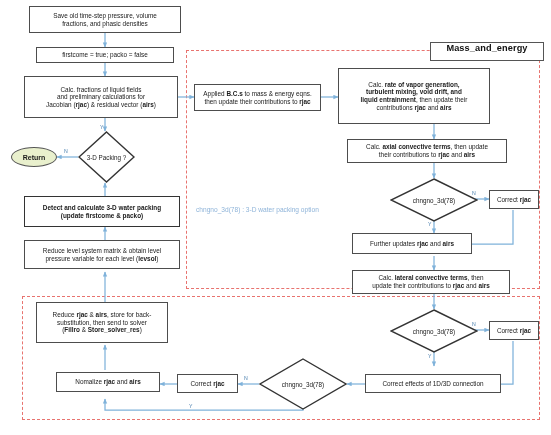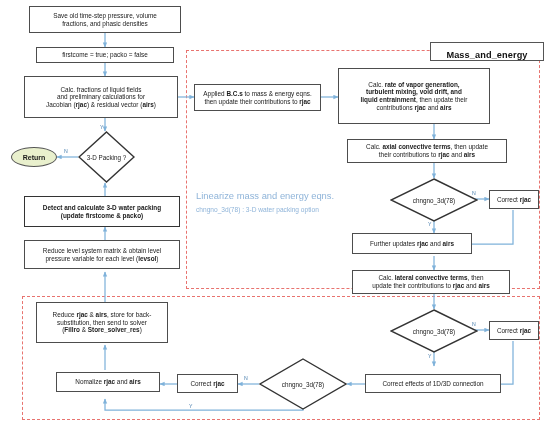--- a/index.html
+++ b/index.html
@@ -76,21 +76,21 @@
     font-weight:bold;
     color:#1a1a1a;
   }
   
   .grouptitle{
     position:absolute;
     box-sizing:border-box;
     border:1.2px solid #555555;
     background:#ffffff;
     display:flex;
-    align-items:flex-end;
+    align-items:flex-start;
     justify-content:center;
     font-size:9.2px;
     font-weight:bold;
     color:#111111;
     letter-spacing:0.1px;
   }
   
   .dashbox{
     position:absolute;
     box-sizing:border-box;
@@ -236,21 +236,20 @@
     <span class="t">Nomalize <b>rjac</b> and <b>airs</b></span>
   </div>
 
   <div class="node proc" style="left:194px; top:84px; width:127px; height:27px;">
     <span class="t">
       <span>Applied <b>B.C.s</b> to mass &amp; energy eqns.</span><br>
       <span>then update their contributions to <b>rjac</b></span>
     </span>
   </div>
 
-  <div class="note big" style="left:196px; top:190px;">Linearize mass and energy eqns.</div>
   <div class="note small" style="left:196px; top:206px;">chngno_3d(78) : 3-D water packing option</div>
 
   <div class="dec" style="left:259px; top:358px; width:88px; height:52px;">
     <svg class="dshape" viewBox="0 0 88 52" xmlns="http://www.w3.org/2000/svg">
       <polygon points="44,1 87,26 44,51 1,26" fill="#ffffff" stroke="#333333" stroke-width="1.4"></polygon>
     </svg>
     <span class="dlabel">chngno_3d(78)</span>
   </div>
 
   <div class="node proc" style="left:177px; top:374px; width:61px; height:19px;">

